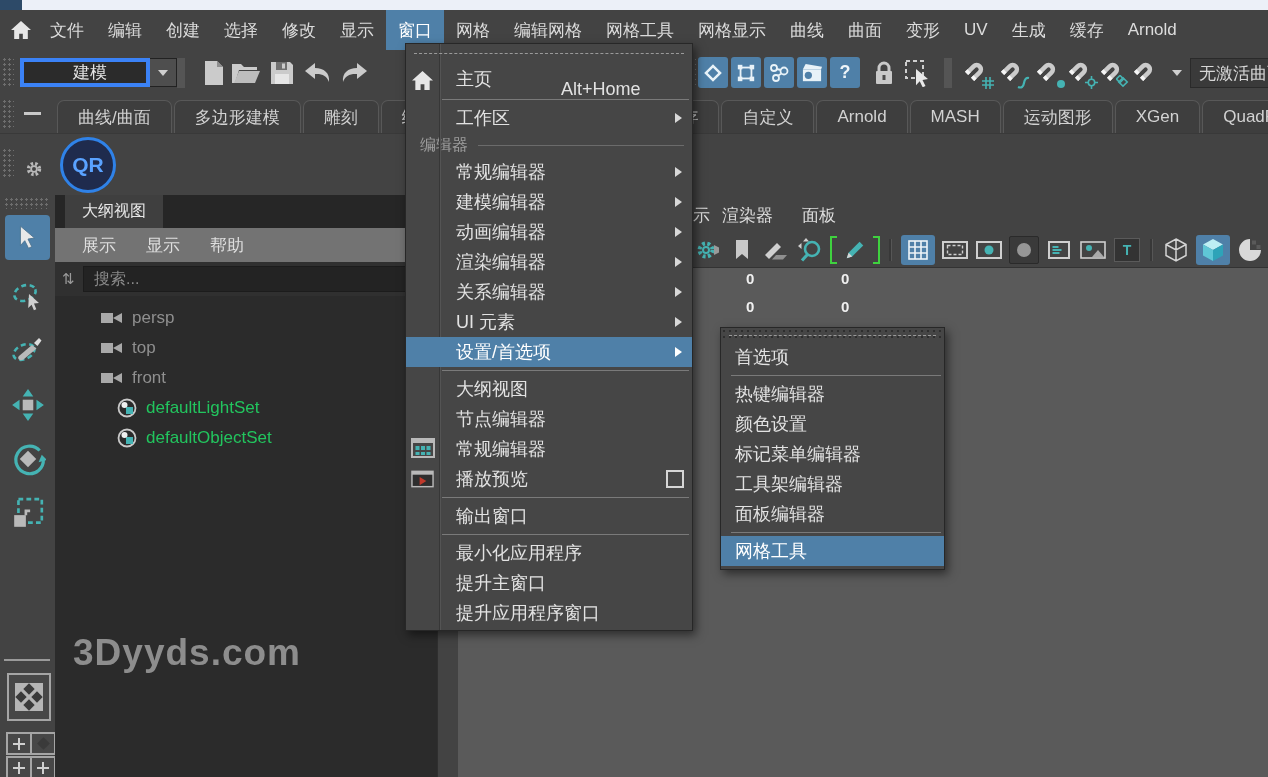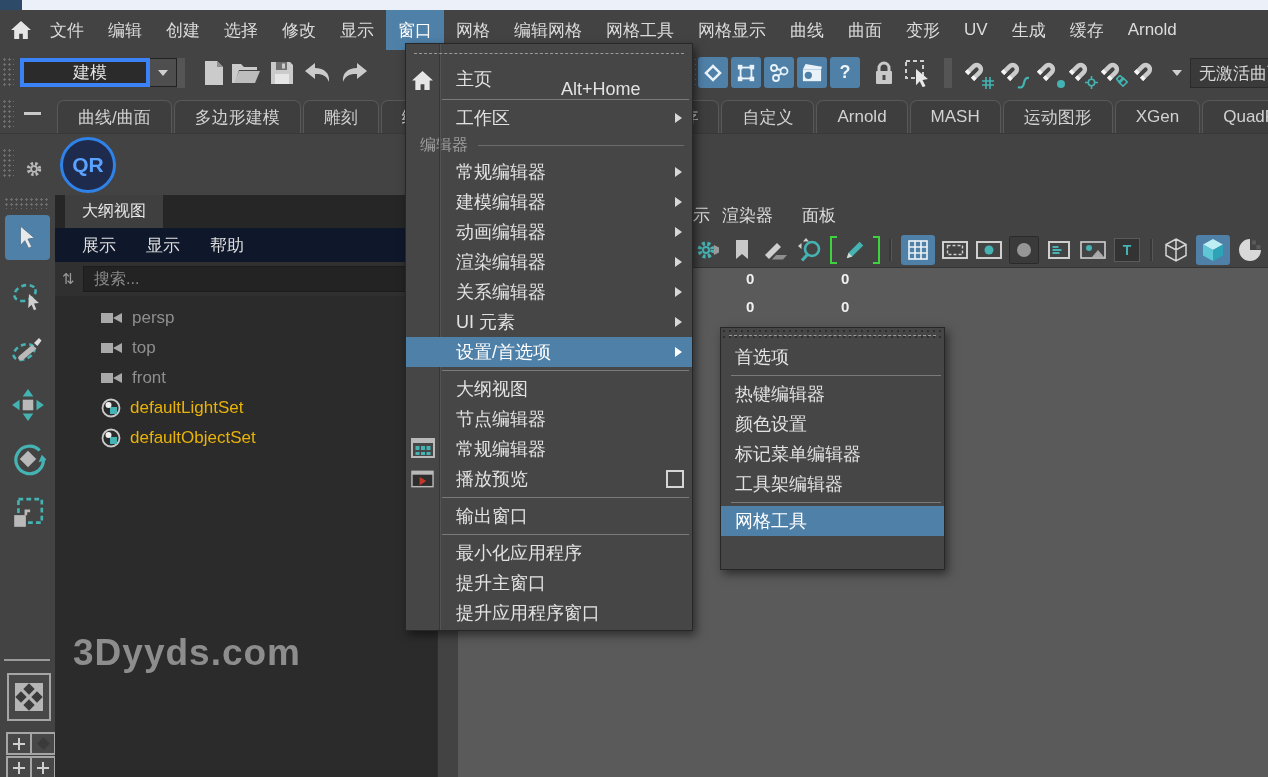--- a/index.html
+++ b/index.html
@@ -55,29 +55,29 @@
   .plus{position:relative;width:12px;height:12px;}
   .plus:before,.plus:after{content:"";position:absolute;background:#cfcfcf;}
   .plus:before{left:5px;top:0;width:2px;height:12px;}
   .plus:after{left:0;top:5px;width:12px;height:2px;}
   .mini-diamond{width:9px;height:9px;background:#3a3a3a;transform:rotate(45deg);}
 
   
   .outliner{left:55px;top:195px;width:382px;bottom:0;background:#2b2b2b;}
   .ol-tabstrip{height:33px;background:#262626;display:flex;align-items:stretch;}
   .ol-tab{margin-left:10px;padding:0 17px;background:#3f3f3f;display:flex;align-items:center;font-size:16px;color:#e6e6e6;}
-  .ol-menus{height:34px;background:#0f172a;display:flex;align-items:center;gap:30px;padding-left:27px;font-size:17px;color:#dedede;font-family:Liberation Serif, serif;}
+  .ol-menus{height:34px;background:#737373;display:flex;align-items:center;gap:30px;padding-left:27px;font-size:17px;color:#dedede;font-family:Liberation Serif, serif;}
   .ol-search{height:34px;background:#303030;display:flex;align-items:center;}
   .ol-sort{width:26px;text-align:center;color:#9a9a9a;font-size:15px;}
   .ol-search input{margin-left:2px;width:332px;height:24px;background:#232323;border:1px solid #1c1c1c;color:#cfcfcf;font-size:16px;padding:0 10px;outline:none;}
   .ol-search input::placeholder{color:#8a8a8a;}
   .ol-list{padding-top:7px;}
   .ol-row{height:30px;display:flex;align-items:center;padding-left:46px;gap:9px;font-size:17px;}
   .ol-row.cam{color:#8f8f8f;}
-  .ol-row.set{color:#eab308;}
+  .ol-row.set{color:#22c55e;margin-left:16px;}
   .watermark{position:absolute;left:18px;top:437px;font-size:37px;font-weight:bold;color:#8d8d8d;letter-spacing:1px;}
 
   
   .vdivider{left:437px;top:195px;width:21px;bottom:0;background:#434343;border-left:1px solid #2f2f2f;border-right:1px solid #2f2f2f;}
 
   
   .viewport{left:458px;top:195px;right:0;bottom:0;background:#5a5a5a;}
   .vp-menus{height:38px;background:#434343;position:relative;font-size:17px;color:#dedede;}
   .vp-menus span{position:absolute;top:9px;}
   .vp-icons{height:34px;background:#434343;border-bottom:1px solid #333;display:flex;align-items:center;padding-left:236px;gap:6px;}
@@ -681,19 +681,22 @@
     </div>
     <div class="mrow">
       <span>颜色设置</span>
     </div>
     <div class="mrow">
       <span>标记菜单编辑器</span>
     </div>
     <div class="mrow">
       <span>工具架编辑器</span>
     </div>
+    <div class="mrow">
+      <span>面板编辑器</span>
+    </div>
     <div class="msep"></div>
     <div class="mrow hl">
       <span>网格工具</span>
     </div>
   </div>
 
 </div>
 
 </body></html>

